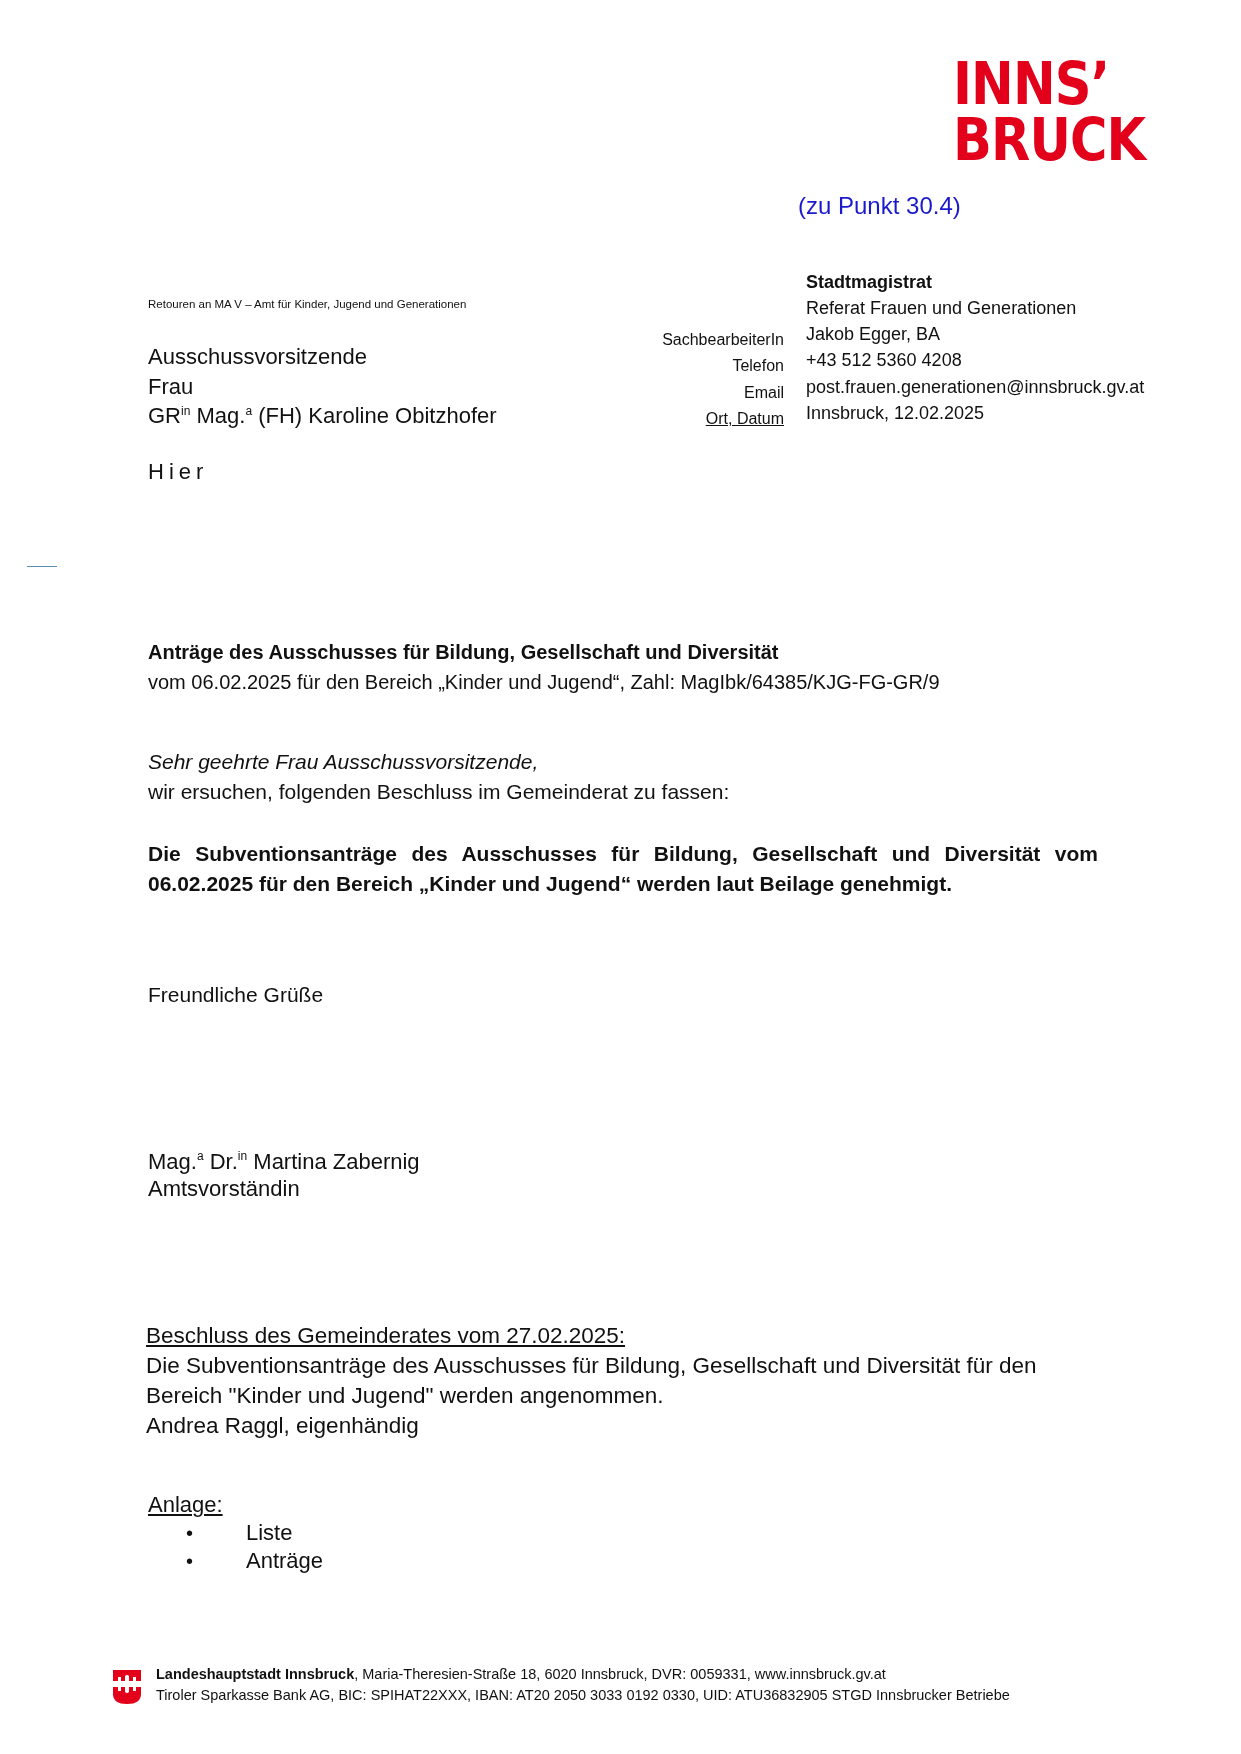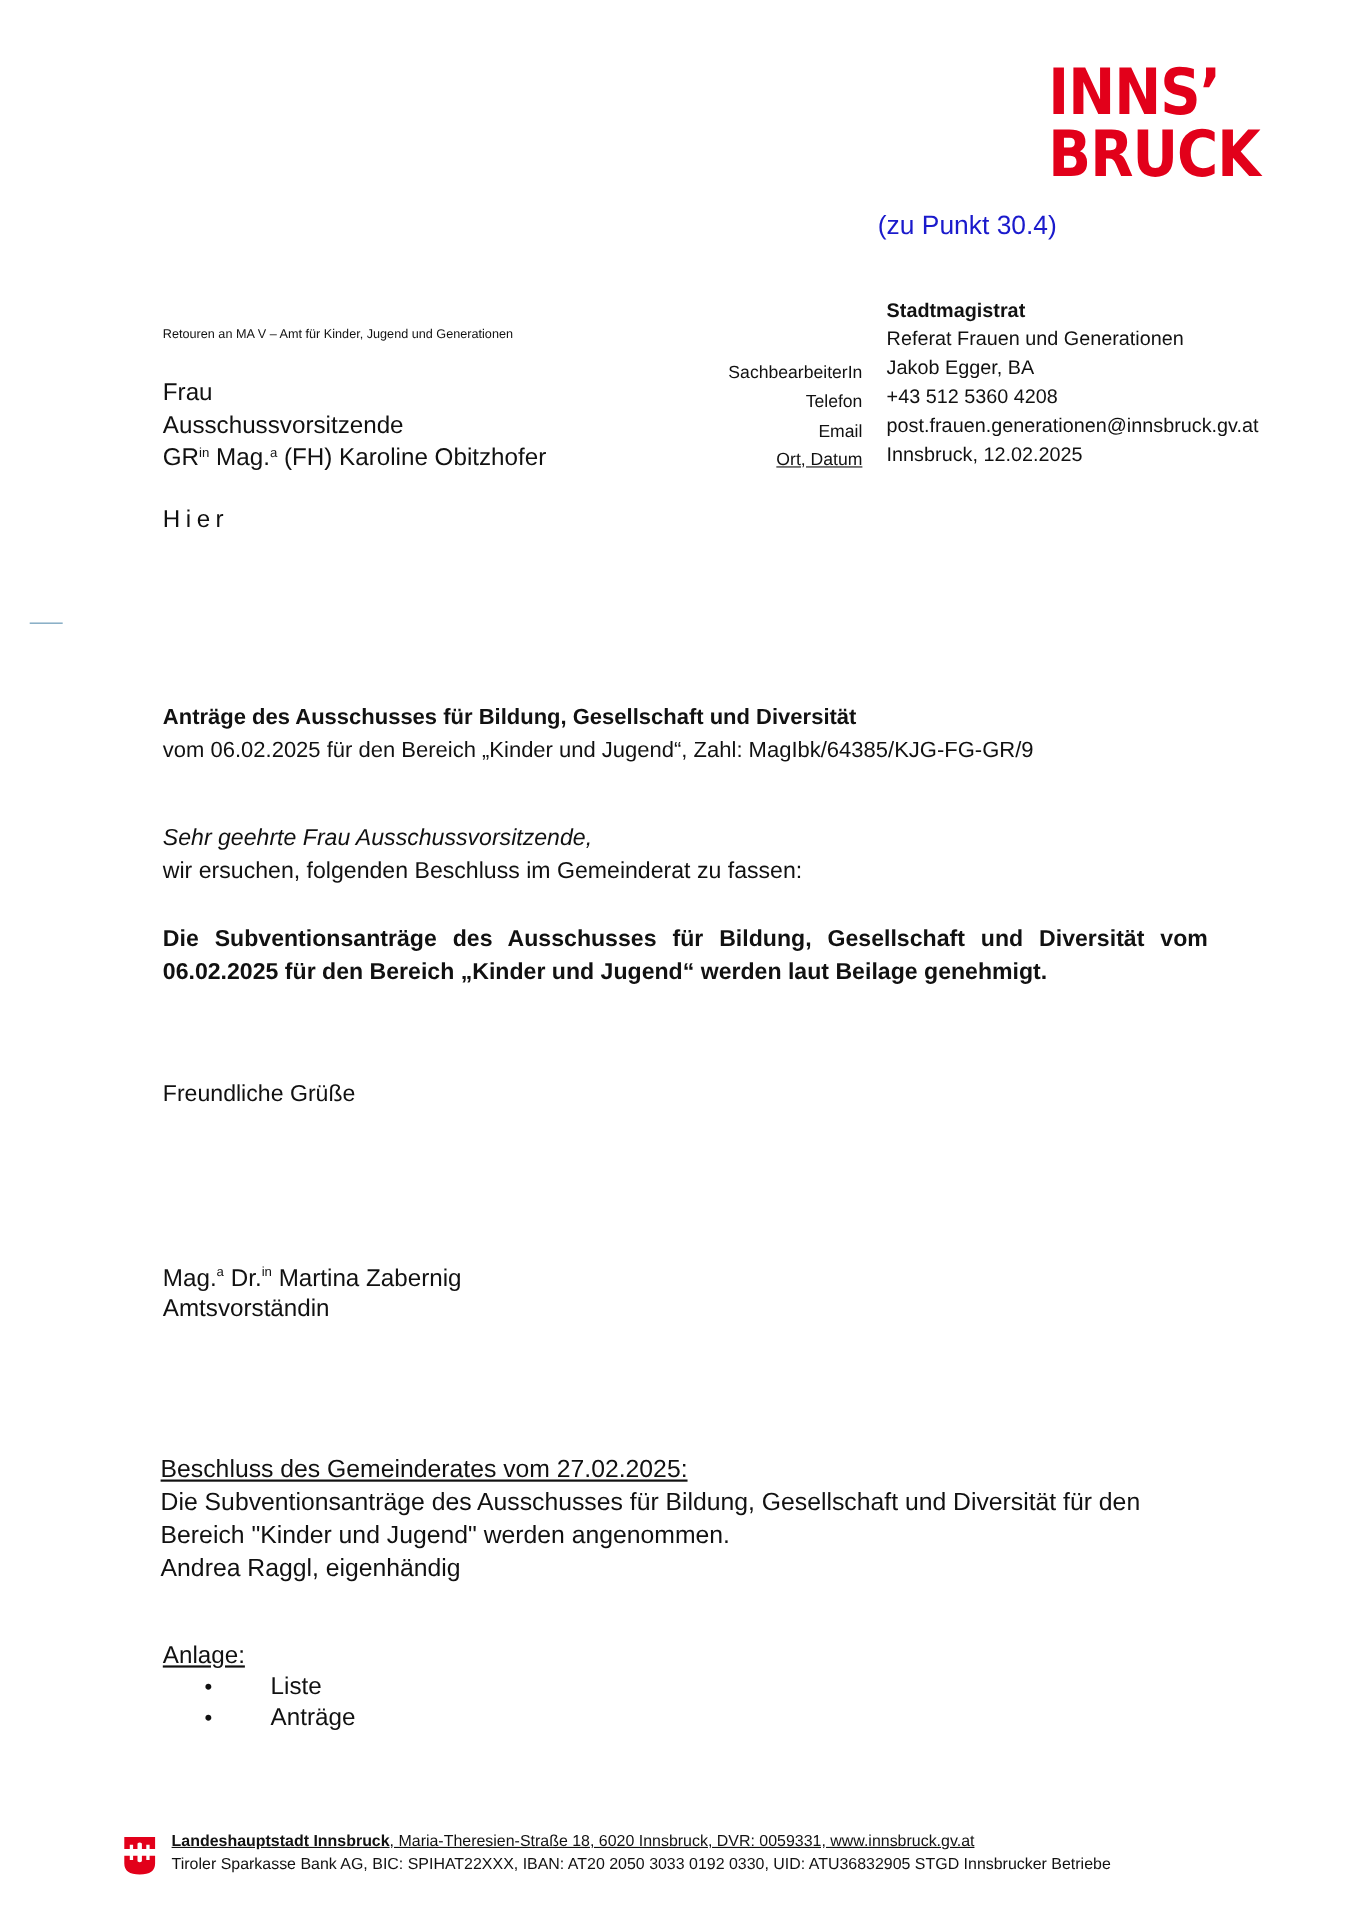--- a/index.html
+++ b/index.html
@@ -56,22 +56,22 @@
 <div class="logo">
   <span class="logo-line">INNS’</span>
   <span class="logo-line">BRUCK</span>
 </div>
 
 <div class="abs punkt">(zu Punkt 30.4)</div>
 
 <div class="abs retouren">Retouren an MA V – Amt für Kinder, Jugend und Generationen</div>
 
 <div class="abs addr">
+  <div>Ausschussvorsitzende</div>
   <div>Frau</div>
-  <div>Ausschussvorsitzende</div>
   <div><span>GR</span><sup>in</sup><span> Mag.</span><sup>a</sup><span> (FH) Karoline Obitzhofer</span></div>
 </div>
 <div class="abs hier">Hier</div>
 
 <div class="abs info-title">Stadtmagistrat</div>
 <div class="abs info-value" style="top:298px;">Referat Frauen und Generationen</div>
 
 <div class="abs info-label" style="top:331px;">SachbearbeiterIn</div>
 <div class="abs info-value" style="top:324px;">Jakob Egger, BA</div>
 
@@ -114,14 +114,14 @@
   <span class="bullet">•</span><span>Liste</span>
 </div>
 <div class="abs anl-item" style="top:1548px;">
   <span class="bullet">•</span><span>Anträge</span>
 </div>
 
 <svg class="footer-icon" viewBox="0 0 30 40">
   <path d="M1 4 L29 4 L29 15 L24 15 L24 11 L21 11 L21 15 L17 15 L17 10 Q15 8 13 10 L13 15 L9 15 L9 11 L6 11 L6 15 L1 15 Z" fill="#e2001a"></path>
   <path d="M1 21 L6 21 L6 25 L9 25 L9 21 L13 21 L13 26 Q15 28 17 26 L17 21 L21 21 L21 25 L24 25 L24 21 L29 21 L29 28 Q29 38 15 38 Q1 38 1 28 Z" fill="#e2001a"></path>
 </svg>
-<div class="abs footer" style="top:1666px;text-decoration:underline;"><b>Landeshauptstadt Innsbruck</b><span>, Maria-Theresien-Straße 18, 6020 Innsbruck, DVR: 0059331, www.innsbruck.gv.at</span></div>
+<div class="abs footer" style="top:1666px;"><b>Landeshauptstadt Innsbruck</b><span>, Maria-Theresien-Straße 18, 6020 Innsbruck, DVR: 0059331, www.innsbruck.gv.at</span></div>
 <div class="abs footer" style="top:1687px;">Tiroler Sparkasse Bank AG, BIC: SPIHAT22XXX, IBAN: AT20 2050 3033 0192 0330, UID: ATU36832905 STGD Innsbrucker Betriebe</div>
 
 </body></html>

